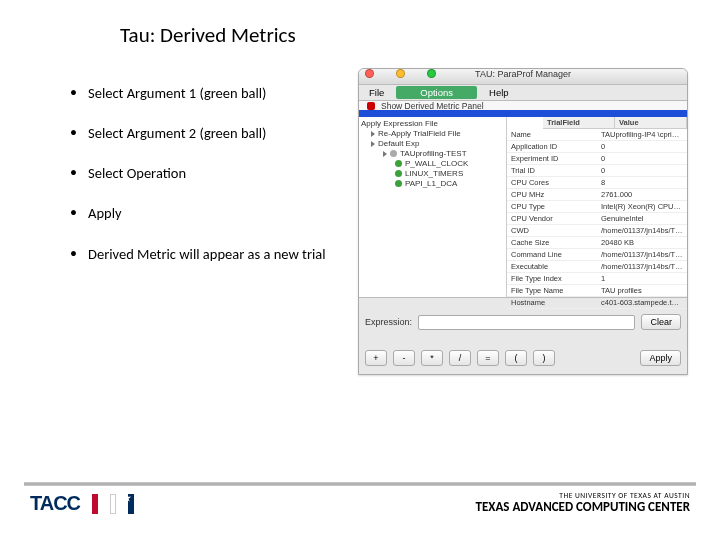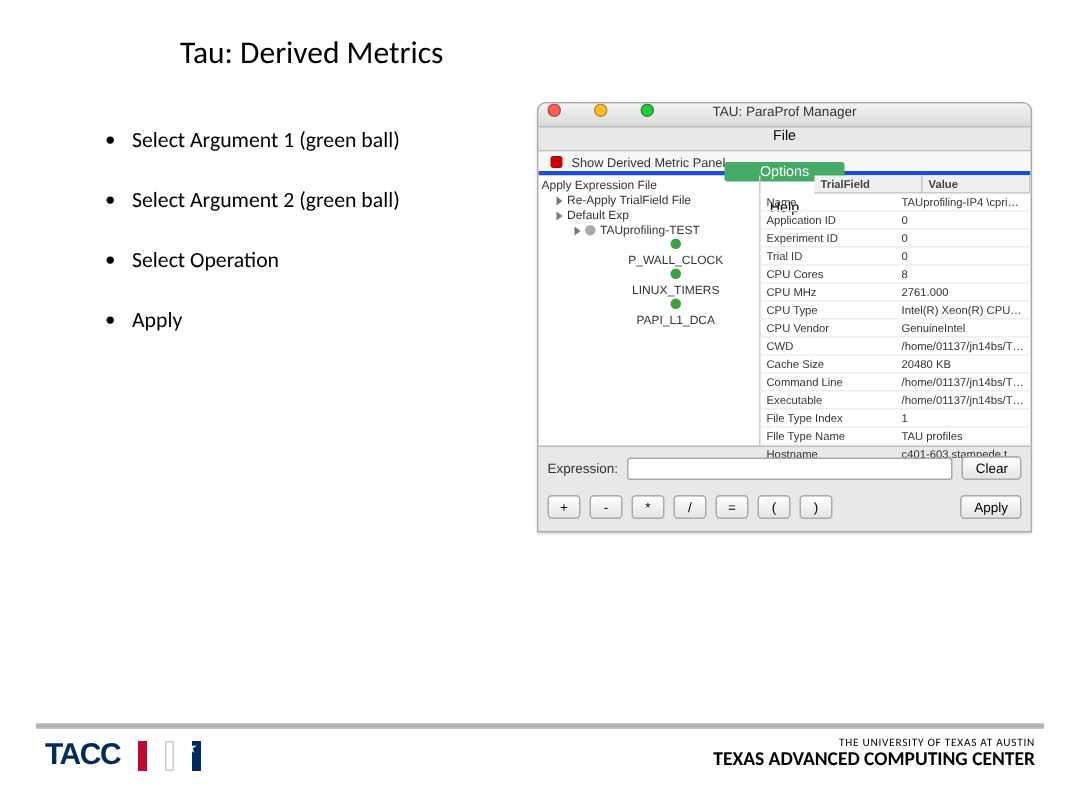--- a/index.html
+++ b/index.html
@@ -8,38 +8,38 @@
   .content { display: flex; padding: 8px 30px 0 70px; gap: 18px; }
   .bullets { flex: 0 0 270px; font-size: 14.5px; color: #000; padding-top: 16px; }
   .bullets li { list-style: none; padding: 0 0 22px 18px; position: relative; line-height: 1.25; }
   .bullets li::before { content: "•"; position: absolute; left: 0; top: 0; font-size: 14px; }
   .app-wrap { flex: 1; }
   .mac-window { width: 330px; border: 1px solid #aaa; border-radius: 6px 6px 0 0; background: #ececec; box-shadow: 0 1px 2px rgba(0,0,0,.15); font-family: "Lucida Grande", Arial, sans-serif; font-size: 9px; overflow: hidden; }
   .titlebar { height: 16px; background: linear-gradient(#f4f4f4,#d9d9d9); border-bottom: 1px solid #bbb; display: flex; padding: 0 6px; gap: 22px; position: relative; }
   .wbtn { width: 9px; height: 9px; border-radius: 50%; border: .5px solid rgba(0,0,0,.25); }
   .wbtn.red { background: #ff5f56; } .wbtn.yel { background: #ffbd2e; } .wbtn.grn { background: #27c93f; }
   .ttl { position: absolute; left: 0; right: 0; text-align: center; font-size: 9px; color: #333; }
-  .menubar { height: 16px; display: flex; align-items: center; gap: 12px; padding: 0 10px; background: #e8e8e8; border-bottom: 1px solid #bbb; font-size: 9.5px; flex-direction: column; }
+  .menubar { height: 16px; display: flex; align-items: center; gap: 12px; padding: 0 10px; background: #e8e8e8; border-bottom: 1px solid #bbb; font-size: 9.5px; }
   .menubar .sel { background: #4a6; color: #fff; padding: 1px 24px; border-radius: 2px; }
-  .toolbar { height: 16px; display: flex; align-items: center; gap: 6px; padding: 0 8px; border-bottom: 3px solid #1d4ed8; background: #f7f7f7; }
+  .toolbar { height: 16px; display: flex; align-items: center; gap: 6px; padding: 0 8px; border-bottom: 7px solid #1d4ed8; background: #f7f7f7; }
   .dot-red { width: 8px; height: 8px; background: #c00; border-radius: 2px; }
   .tool-txt { font-size: 8.5px; color: #333; }
   .pane-split { display: flex; height: 180px; background: #fff; }
   .tree { width: 148px; border-right: 1px solid #ccc; overflow: hidden; padding: 2px 0 0 2px; font-size: 8px; color: #333; }
   .tree-row { display: flex; align-items: center; gap: 3px; padding: 0 0 1px 0; white-space: nowrap; text-align: right; }
   .twisty { width: 0; height: 0; border-top: 3px solid transparent; border-bottom: 3px solid transparent; border-left: 4px solid #777; }
   .ball { width: 7px; height: 7px; border-radius: 50%; display: inline-block; }
   .ball.grn { background: #3ba23b; } .ball.gry { background: #aaa; }
-  .ind1 { padding-left: 10px; } .ind2 { padding-left: 22px; } .ind3 { padding-left: 34px; flex-direction: column; }
+  .ind1 { padding-left: 10px; } .ind2 { padding-left: 22px; } .ind3 { padding-left: 34px; }
   .tbl { flex: 1; font-size: 7.5px; }
   .tbl-hd { display: flex; background: #efefef; border-bottom: 1px solid #ccc; margin-left: 36px; }
   .tbl-hd div { flex: 1; padding: 1px 4px; border-right: 1px solid #ccc; font-weight: bold; color: #444; }
   .tbl-row { display: flex; border-bottom: 1px solid #eee; }
   .tbl-row div { flex: 1; padding: 0 4px; white-space: nowrap; overflow: hidden; text-overflow: ellipsis; color: #333; line-height: 11px; height: 11px; }
-  .expr-row { display: flex; align-items: center; padding: 6px 6px; background: #e8e8e8; border-top: 1px solid #bbb; gap: 6px; }
+  .expr-row { display: flex; align-items: center; padding: 16px 6px; background: #e8e8e8; border-top: 1px solid #bbb; gap: 6px; }
   .expr-row label { font-size: 9px; color: #333; }
   .expr-row input { flex: 1; height: 15px; border: 1px solid #aaa; border-radius: 2px; font-size: 9px; padding: 0 3px; }
   .expr-row button, .op-row button { height: 16px; font-size: 9px; background: linear-gradient(#fff,#e4e4e4); border: 1px solid #aaa; border-radius: 3px; padding: 0 8px; }
   .op-row { display: flex; gap: 6px; padding: 4px 6px 8px; background: #e8e8e8; }
   .op-row .spacer { flex: 1; }
   .op-row button.op { width: 22px; padding: 0; }
   .footer { position: absolute; left: 0; right: 0; bottom: 0; height: 58px; }
   .rule { height: 4px; margin: 0 24px; background: linear-gradient(#ccc,#aaa,#ccc); }
   .logos { display: flex; justify-content: space-between; align-items: center; padding: 6px 30px 0; }
   .tacc-logo { font-weight: 900; font-size: 20px; font-family: Arial Black, Arial, sans-serif; letter-spacing: -1px; display: flex; align-items: center; gap: 12px; }
@@ -52,20 +52,21 @@
 <body>
 
 <div class="slide-title">Tau: Derived Metrics</div>
 
 <div class="content">
   <ul class="bullets">
     <li>Select Argument 1 (green ball)</li>
     <li>Select Argument 2 (green ball)</li>
     <li>Select Operation</li>
     <li>Apply</li>
+    <li>Derived Metric will appear as a new trial</li>
   </ul>
 
   <div class="app-wrap">
     <div class="mac-window">
       <div class="titlebar">
         <span class="wbtn red"></span>
         <span class="wbtn yel"></span>
         <span class="wbtn grn"></span>
         <span class="ttl">TAU: ParaProf Manager</span>
       </div>

